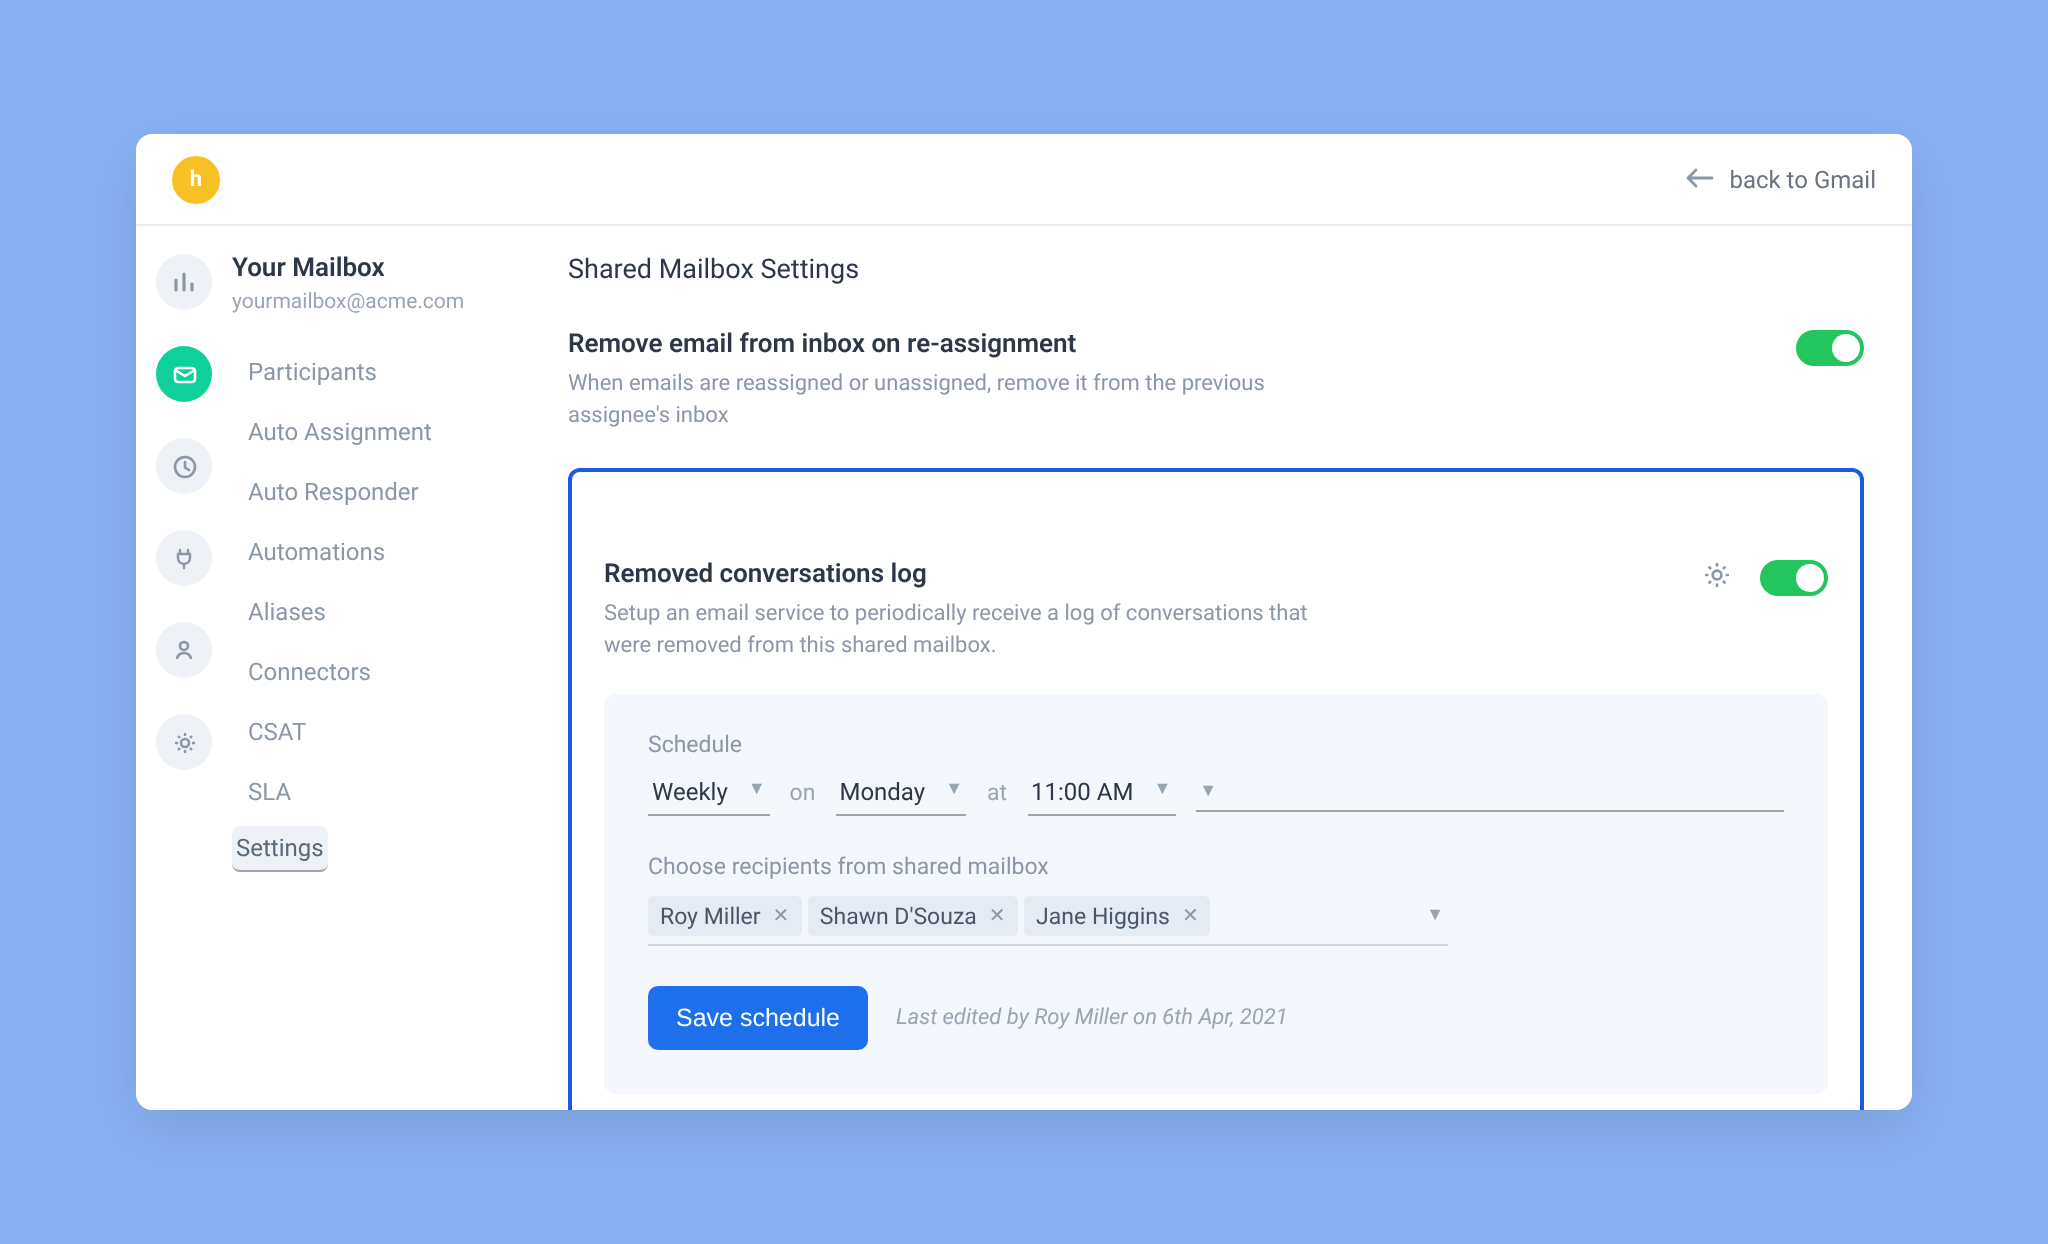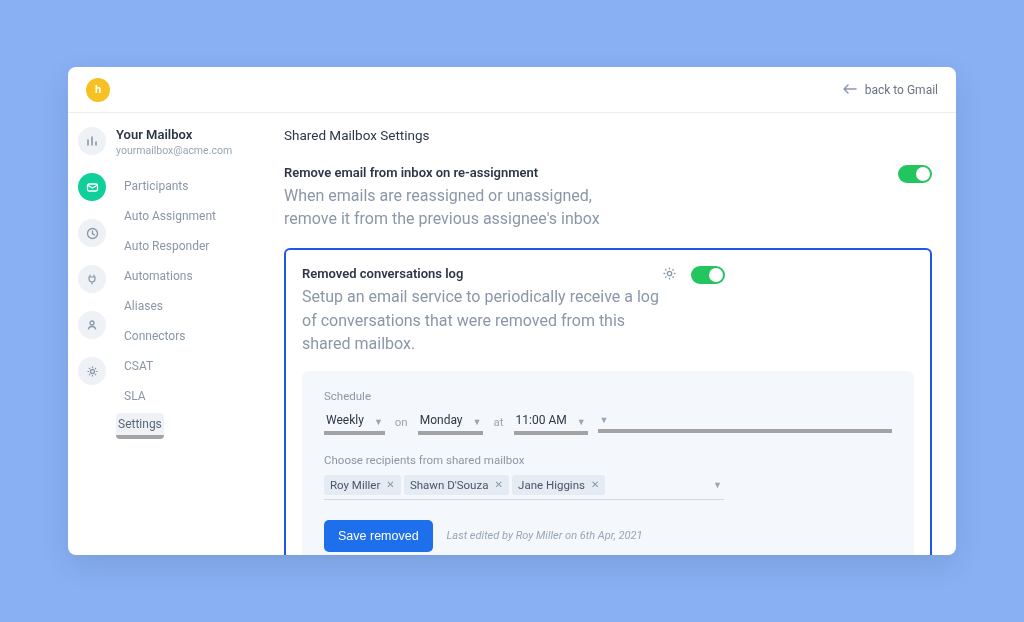--- a/index.html
+++ b/index.html
@@ -123,21 +123,21 @@
     align-items: flex-start;
   }
   .sect-title {
     color: #2d3748;
     font-weight: 600;
     font-size: 13px;
     margin-bottom: 4px;
   }
   .sect-desc {
     color: #8b97a6;
-    font-size: 16px;
+    font-size: 11px;
     line-height: 1.45;
     max-width: 360px;
   }
   .toggle {
     width: 34px; height: 18px;
     border-radius: 9px;
     background: #22c55e;
     position: relative;
     cursor: pointer;
   }
@@ -150,21 +150,23 @@
     background: #fff;
   }
   .hlbox {
     border: 2px solid #1d59e6;
     border-radius: 6px;
     padding: 16px 16px 18px 16px;
     margin-top: 18px;
   }
   .hl-head {
     display: flex;
+    justify-content: space-between;
     align-items: flex-start;
+    margin-top: 28px;
   }
   .hl-actions {
     display: flex;
     align-items: center;
     gap: 14px;
   }
   .gear {
     color: #8b97a6;
     cursor: pointer;
   }
@@ -181,24 +183,24 @@
   }
   .schedrow {
     display: flex;
     align-items: center;
     gap: 10px;
     font-size: 12px;
     color: #3b4656;
     flex-wrap: wrap;
   }
   .sel {
-    border-bottom: 4px solid #a3a3a3;
+    border-bottom: 1px solid #a3a3a3;
     padding: 4px 2px;
     display: inline-flex;
-    align-items: flex-end;
+    align-items: flex-start;
     gap: 10px;
     color: #2d3748;
     cursor: pointer;
   }
   .sel .caret { color: #9aa5b3; font-size: 9px; }
   .connector {
     color: #9aa5b3;
     font-size: 11.5px;
   }
   .reciprow {
@@ -370,21 +372,21 @@
                   <span>Shawn D'Souza</span>
                   <span class="x">✕</span>
                 </span> <span class="chip">
                   <span>Jane Higgins</span>
                   <span class="x">✕</span>
                 </span> </span>
             <span class="caret">▼</span>
           </div>
 
           <div class="saverow">
-            <button class="btn">Save removed</button>
+            <button class="btn">Save schedule</button>
             <span class="meta">Last edited by Roy Miller on 6th Apr, 2021</span>
           </div>
         </div>
       </div>
 
     </div>
   </div>
 </div>
 
 </body></html>

